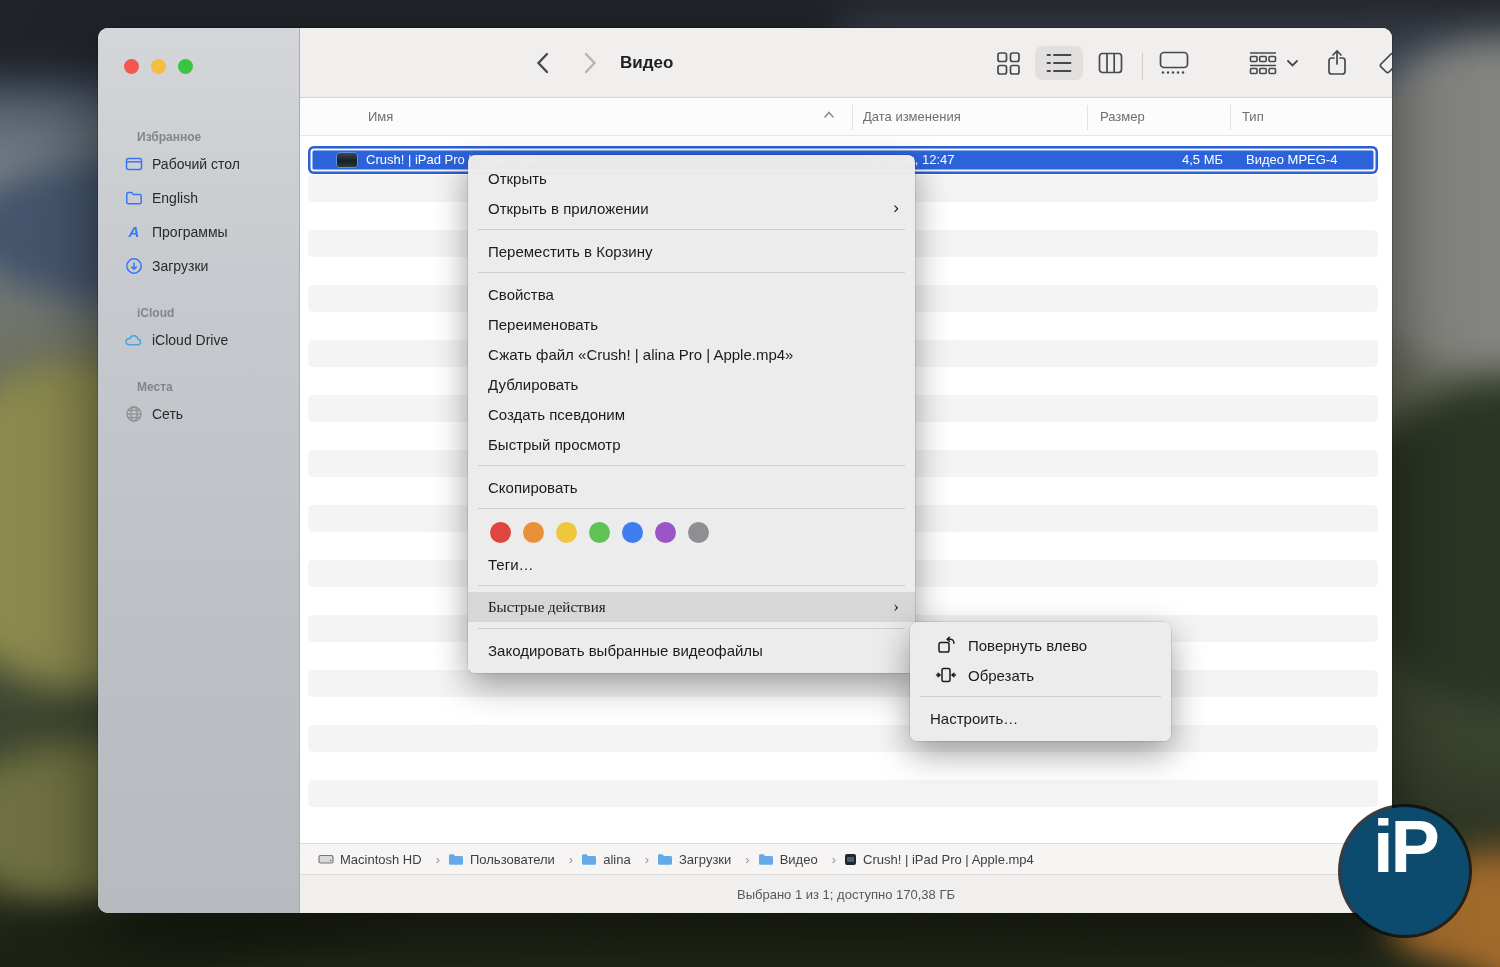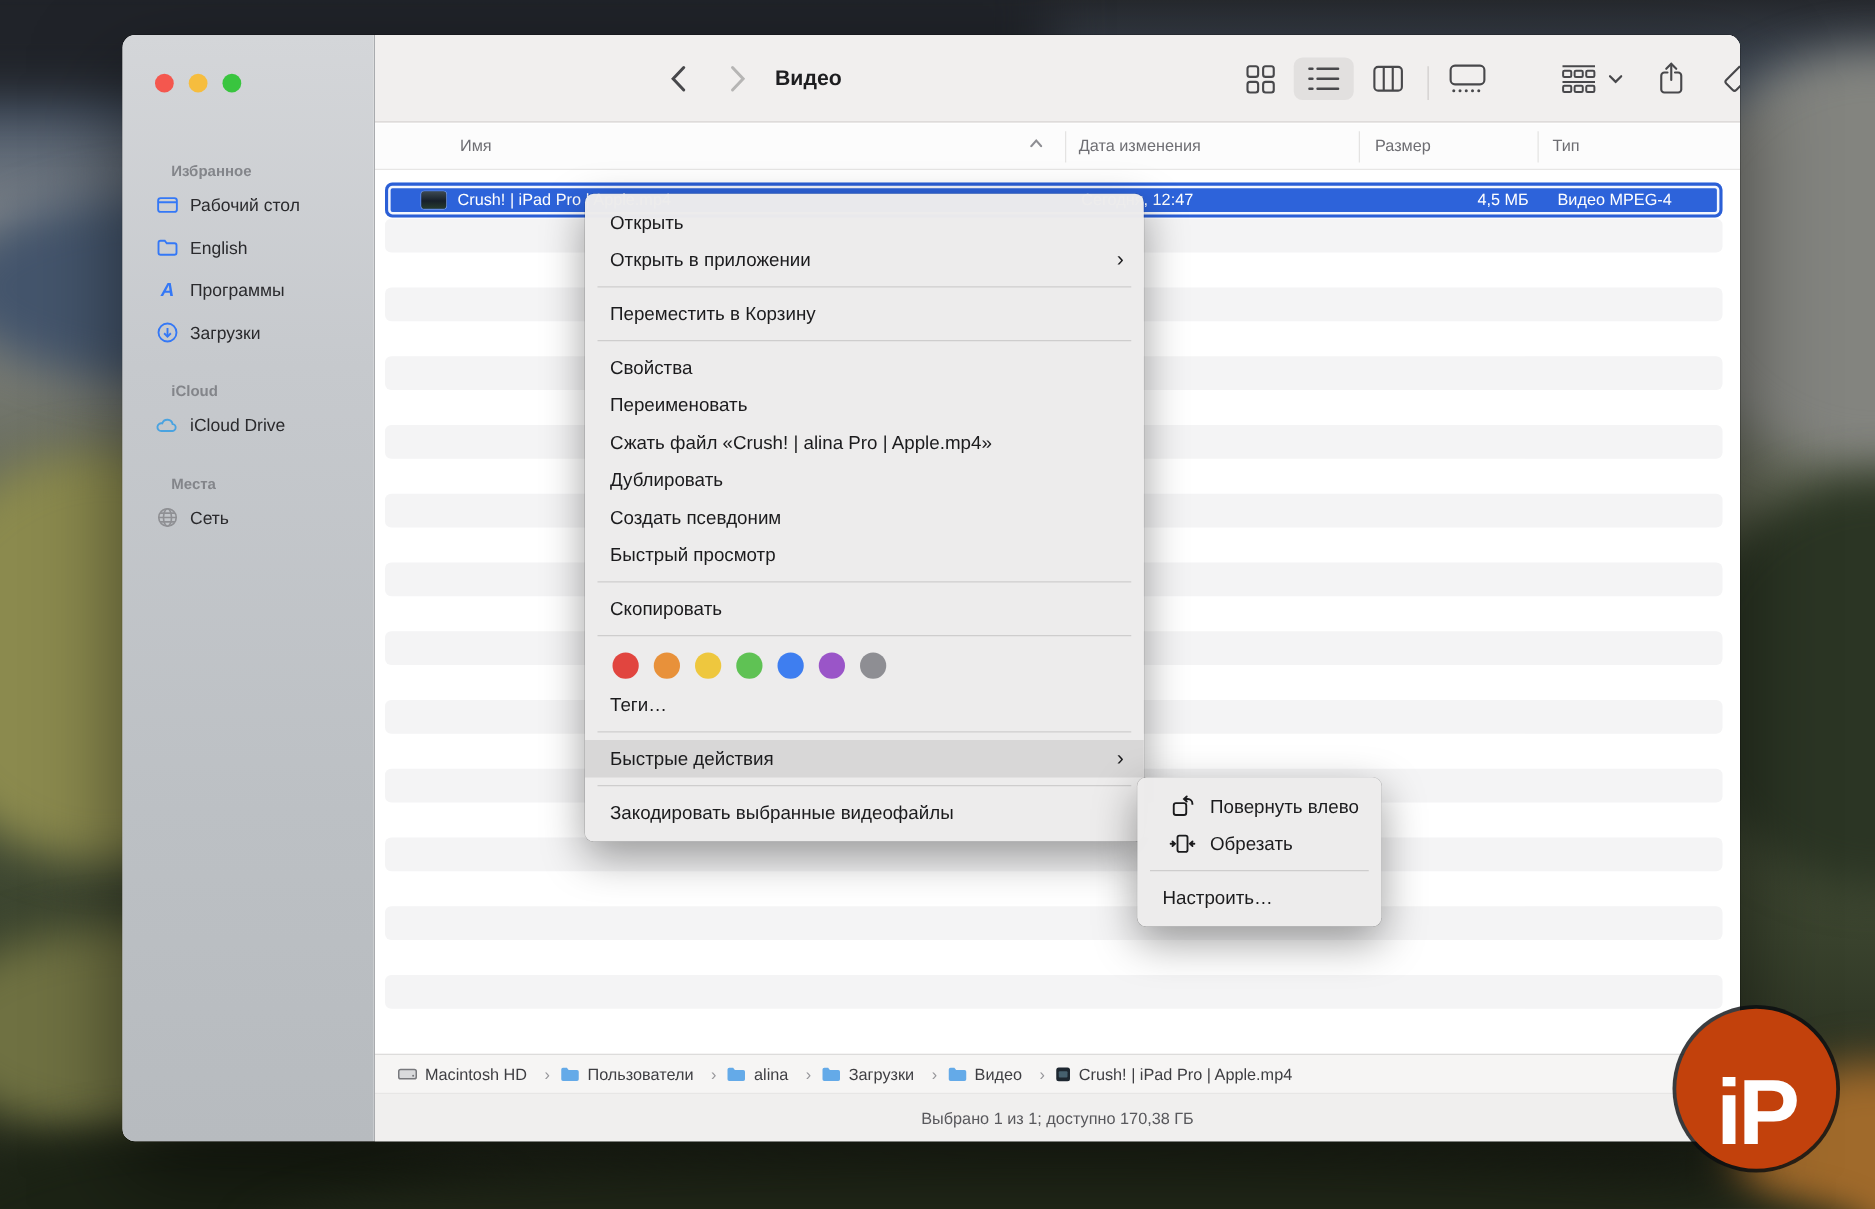--- a/index.html
+++ b/index.html
@@ -67,32 +67,32 @@
   #pathbar { position:absolute; left:0; top:815px; width:100%; height:31px; background:#f6f5f4; border-top:1px solid #dddcdb; display:flex; align-items:center; padding-left:18px; font-size:13px; color:#3e3e42; }
   .crumb { display:flex; align-items:center; gap:6px; white-space:nowrap; }
   .crumb:not(:last-child)::after { content:"›"; color:#97979b; margin:0 8px; font-size:13px; }
   #statusbar { position:absolute; left:0; top:846px; width:100%; height:39px; background:#f0efee; border-top:1px solid #dddcdb; border-radius:0 0 10px 0; display:flex; align-items:center; justify-content:center; font-size:13px; color:#58585c; }
 
   
   .menu { position:absolute; background:rgba(237,236,236,.98); border-radius:7px; box-shadow:0 0 0 0.5px rgba(0,0,0,.18), 0 12px 34px rgba(0,0,0,.38); z-index:50; padding:8px 0; }
   #ctxmenu { left:370px; top:127px; width:447px; }
   .mi { position:relative; height:30px; display:flex; align-items:center; padding:0 20px; font-size:15px; color:#1b1b1d; white-space:nowrap;text-align:center; }
   .mi .sub-arrow { position:absolute; right:16px; font-size:17px; color:#1b1b1d; }
-  .mi.hl { background:rgba(0,0,0,.085); }
+  .mi.hl { background:rgba(0,0,0,.085);font-family:Liberation Serif, serif; }
   .mdiv { height:1px; background:rgba(0,0,0,.13); margin:6px 10px; }
   #tagrow { height:34px; display:flex; align-items:center; gap:12px; padding-left:22px; }
   .tagdot { width:21px; height:21px; border-radius:50%; }
-  #submenu { left:812px; top:594px; width:195px; }
+  #submenu { left:812px; top:594px; width:261px; }
   .smi { position:relative; height:30px; display:flex; align-items:center; font-size:15px; color:#1b1b1d; white-space:nowrap; }
   .smi .sicon { position:absolute; left:24px; width:24px; display:flex; justify-content:center; color:#1b1b1d; }
   .smi .slabel { margin-left:58px; }
   .smi .slabel-noicon { margin-left:20px; }
 
   
-  #logo { position:absolute; left:1341px; top:807px; width:128px; height:128px; border-radius:50%; background:#c2410c; box-shadow:0 0 0 3px rgba(10,12,16,.8); display:flex; align-items:flex-end; justify-content:center; z-index:60; }
+  #logo { position:absolute; left:1341px; top:807px; width:128px; height:128px; border-radius:50%; background:#0c4a6e; box-shadow:0 0 0 3px rgba(10,12,16,.8); display:flex; align-items:flex-start; justify-content:center; z-index:60; }
   #logo span { color:#fff; font-size:74px; font-weight:700; letter-spacing:-3px; transform:translateY(-3px); }
 
   svg { display:block; }
 </style>
 </head>
 <body>
 
 <div id="wallpaper">
   <div id="wp-cloud" class="wp-blob"></div>
     <div id="wp-bluehill" class="wp-blob"></div>

